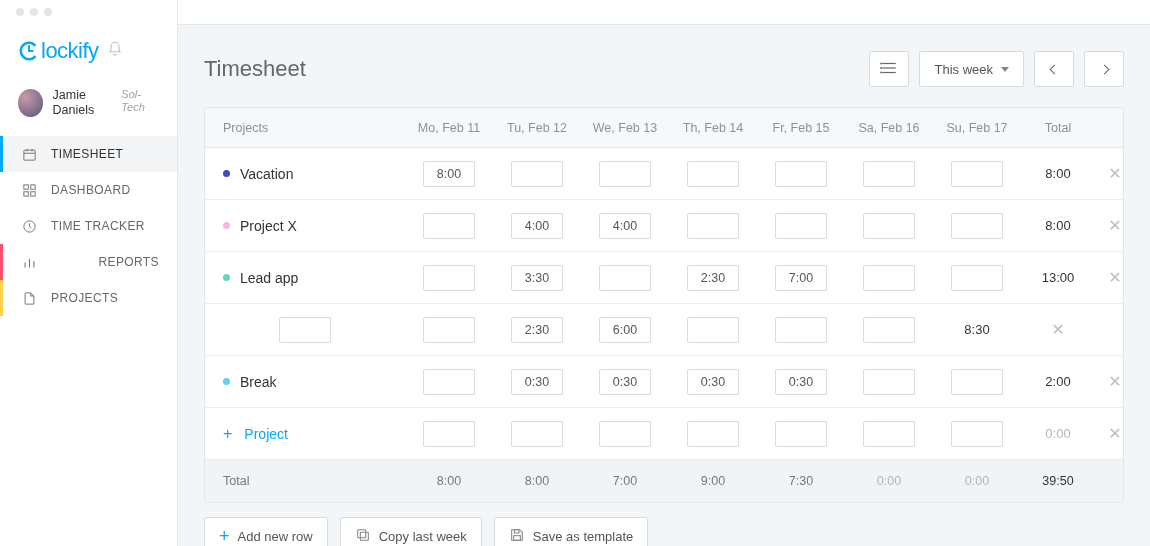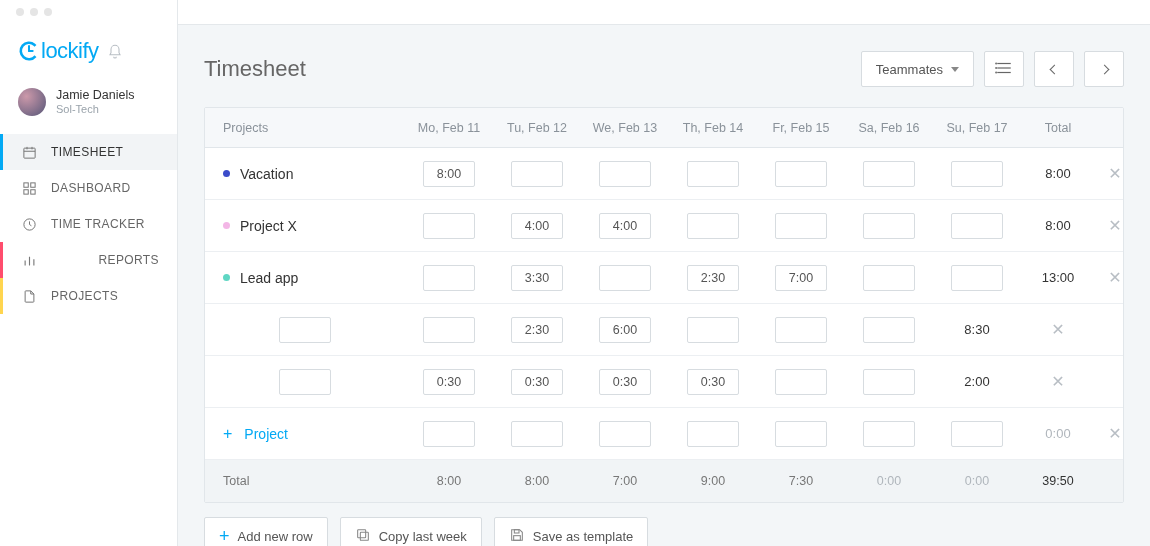--- a/index.html
+++ b/index.html
@@ -28,21 +28,21 @@
   .sidebar {
     width: 178px;
     border-right: 1px solid #e4e8eb;
     display: flex;
     flex-direction: column;
     padding-top: 38px;
     position: relative;
     flex-shrink: 0;
   }
   .logo-row {
-    display: flex; align-items: flex-end; gap: 8px;
+    display: flex; align-items: center; gap: 8px;
     padding: 0 18px 18px 18px;
   }
   .logo {
     font-size: 22px; font-weight: 500; color: #03A9F4;
     letter-spacing: -0.5px;
     display: flex; align-items: center;
   }
   .logo .c-mark {
     display: inline-flex; width: 22px; height: 22px;
     margin-right: 1px;
@@ -51,23 +51,23 @@
     color: #b8bec4; font-size: 16px;
   }
   .user {
     display: flex; align-items: center; gap: 10px;
     padding: 6px 18px 18px 18px;
   }
   .avatar {
     width: 28px; height: 28px; border-radius: 50%;
     background: radial-gradient(circle at 30% 30%, #c9a, #557);
   }
-  .user-meta { display: flex; flex-direction: column; line-height: 1.2; }
+  .user-meta { display: flex; flex-direction: row; line-height: 1.2; }
   .user-name { font-size: 12.5px; color: #333; }
-  .user-org  { font-size: 11px; color: #9aa3ab; }
+  .user-org  { font-size: 11px; color: #9aa3ab; font-style: italic; }
   .nav { display: flex; flex-direction: column; }
   .nav-item {
     display: flex; align-items: center; gap: 14px;
     padding: 10px 18px;
     font-size: 12px; letter-spacing: 0.4px; color: #666;
     cursor: pointer;
     border-left: 3px solid transparent;
   }
   .nav-item.active {
     background: #f2f4f6;
@@ -260,33 +260,33 @@
           </span>
         <span>PROJECTS</span>
       </div>
     </nav>
   </aside>
 
   <main class="main">
     <div class="header">
       <h1 class="title">Timesheet</h1>
       <div class="controls">
-        <button class="btn">
-          <span>Teammates</span>
-          <span class="caret"></span>
-        </button>
         <button class="btn icon-only">
           <span><svg width="18" height="14" viewBox="0 0 24 18" fill="none" stroke="#666" stroke-width="1.6">
                 <line x1="3" y1="3" x2="21" y2="3"></line>
                 <line x1="3" y1="9" x2="21" y2="9"></line>
                 <line x1="3" y1="15" x2="21" y2="15"></line>
                 <circle cx="1.5" cy="3" r="0.5"></circle>
                 <circle cx="1.5" cy="9" r="0.5"></circle>
                 <circle cx="1.5" cy="15" r="0.5"></circle>
               </svg></span>
+        </button>
+        <button class="btn">
+          <span>This week</span>
+          <span class="caret"></span>
         </button>
         <button class="btn icon-only">
             <span class="chevron left"></span>
           </button>
         <button class="btn icon-only">
             <span class="chevron right"></span>
           </button>
       </div>
     </div>
 
@@ -410,20 +410,24 @@
             <div class="cell">
               <input class="timebox" style="">
             </div>
             <div class="cell">
               <input class="timebox" style="">
             </div>
             <div class="total-cell">8:30</div>
             <div class="close">✕</div>
           </div>
           <div class="row">
+            <div class="project">
+              <span class="dot" style="background: rgb(99, 210, 230);"></span>
+              <span>Break</span>
+            </div>
             <div class="cell">
               <input class="timebox" style="">
             </div>
             <div class="cell">
               <input class="timebox" value="0:30" style="">
             </div>
             <div class="cell">
               <input class="timebox" value="0:30" style="">
             </div>
             <div class="cell">

